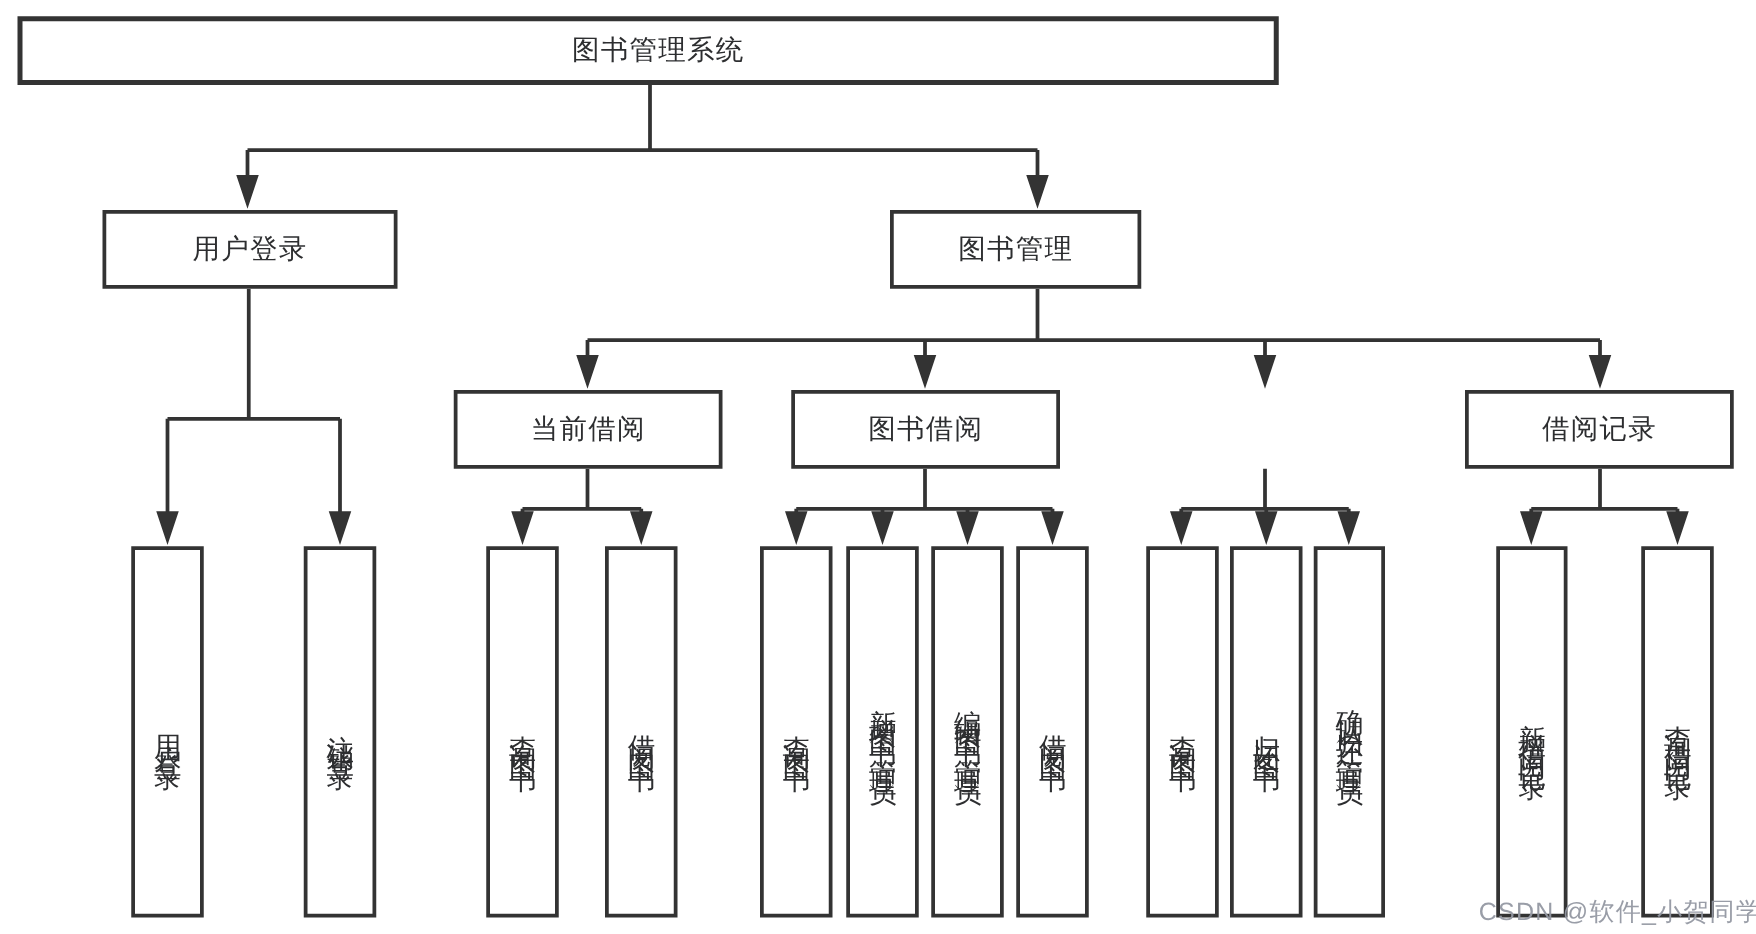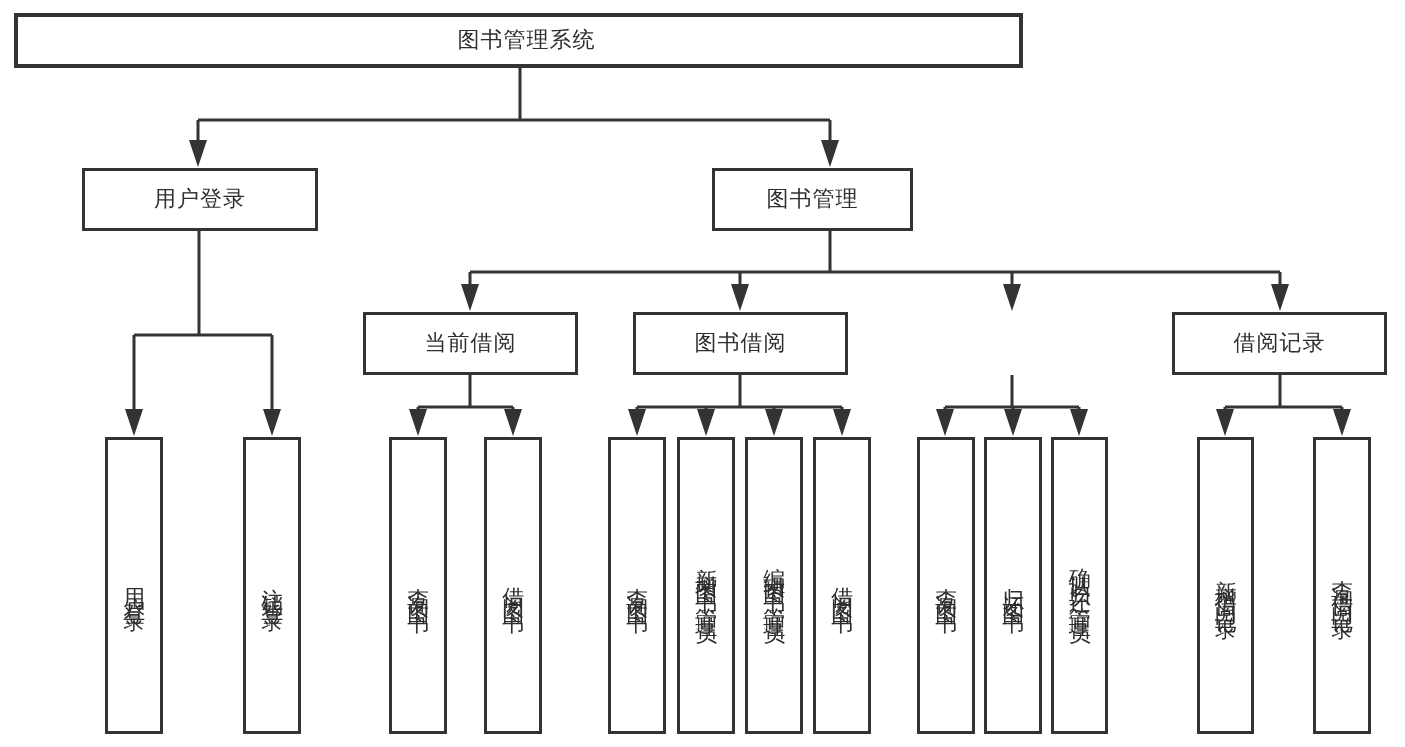--- a/index.html
+++ b/index.html
@@ -171,14 +171,15 @@
   <div class="node leaf" style="left:1051px; top:437px; width:57px; height:297px;">
     <span>确认归还（管理员）</span>
   </div>
   <div class="node leaf" style="left:1197px; top:437px; width:57px; height:297px;">
     <span>新增借阅记录</span>
   </div>
   <div class="node leaf" style="left:1313px; top:437px; width:58px; height:297px;">
     <span>查询借阅记录</span>
   </div>
 
+  <div class="watermark">CSDN @软件_小贺同学</div>
 
 </div>
 
 </body></html>

